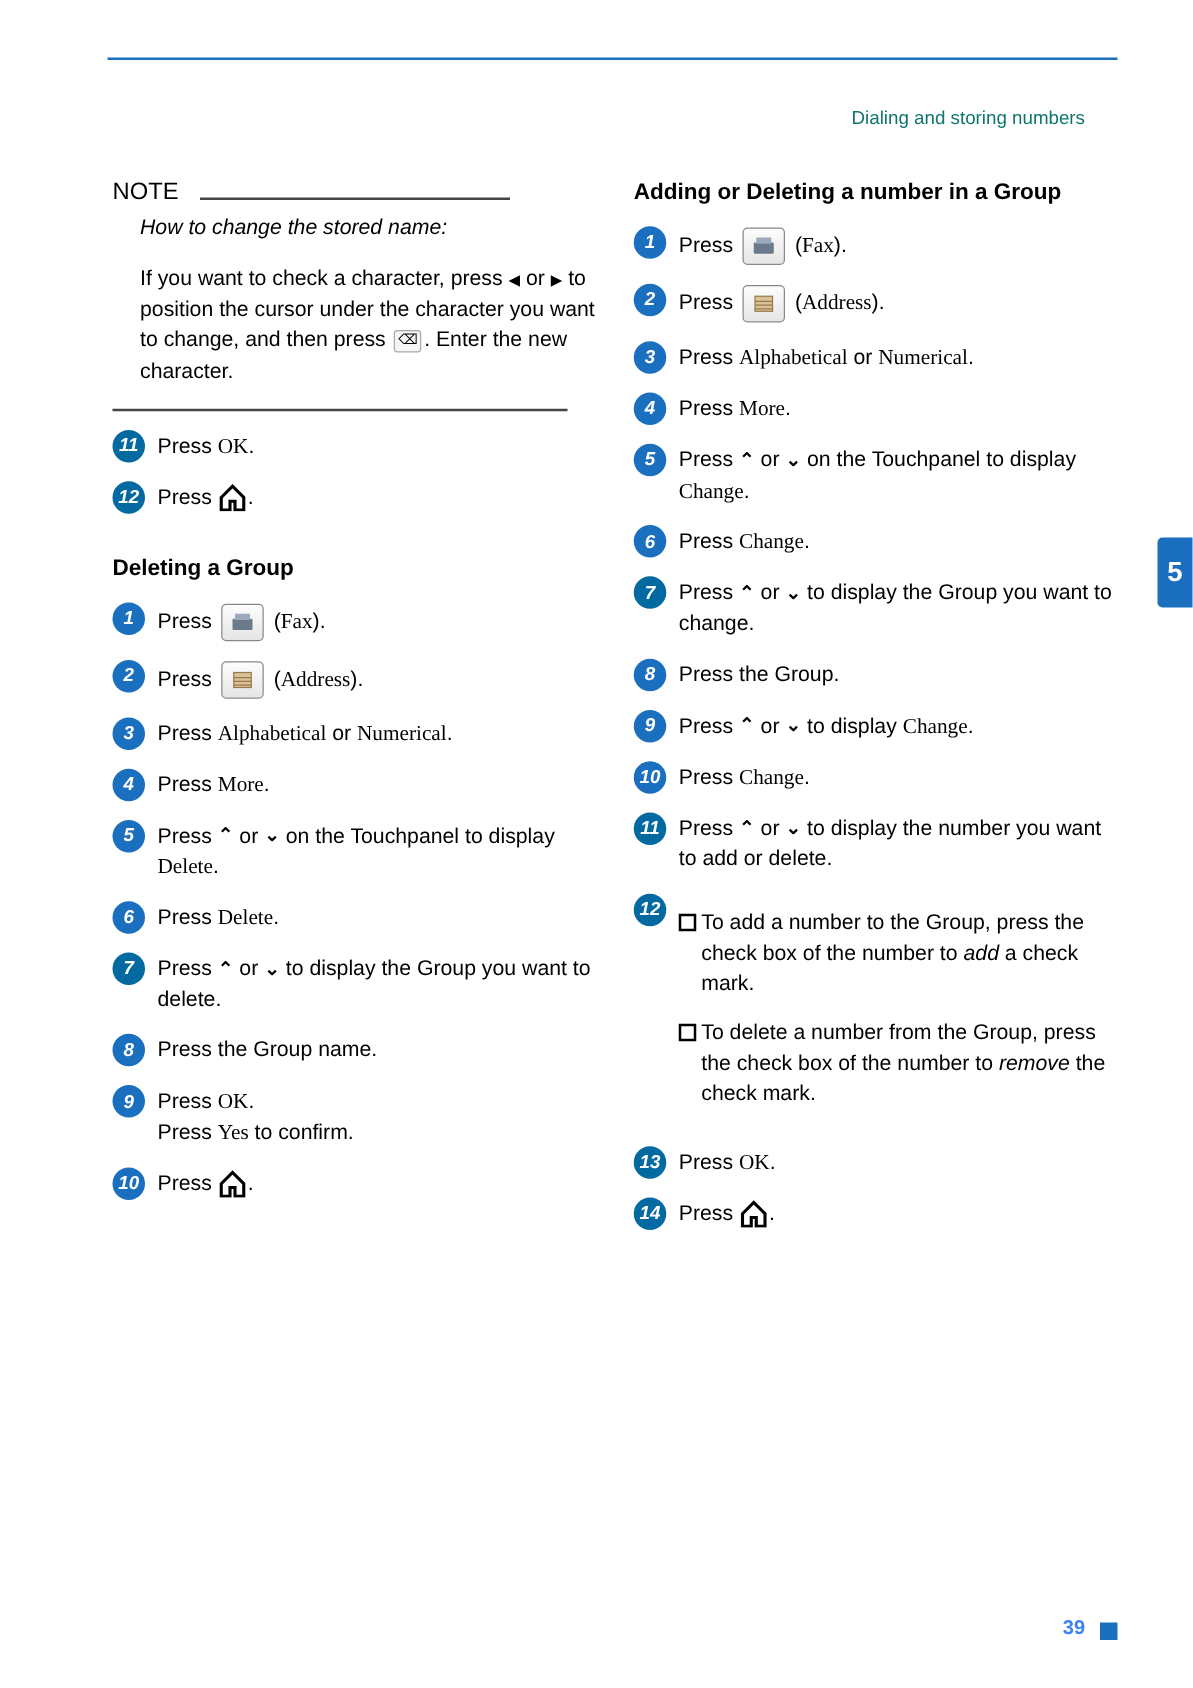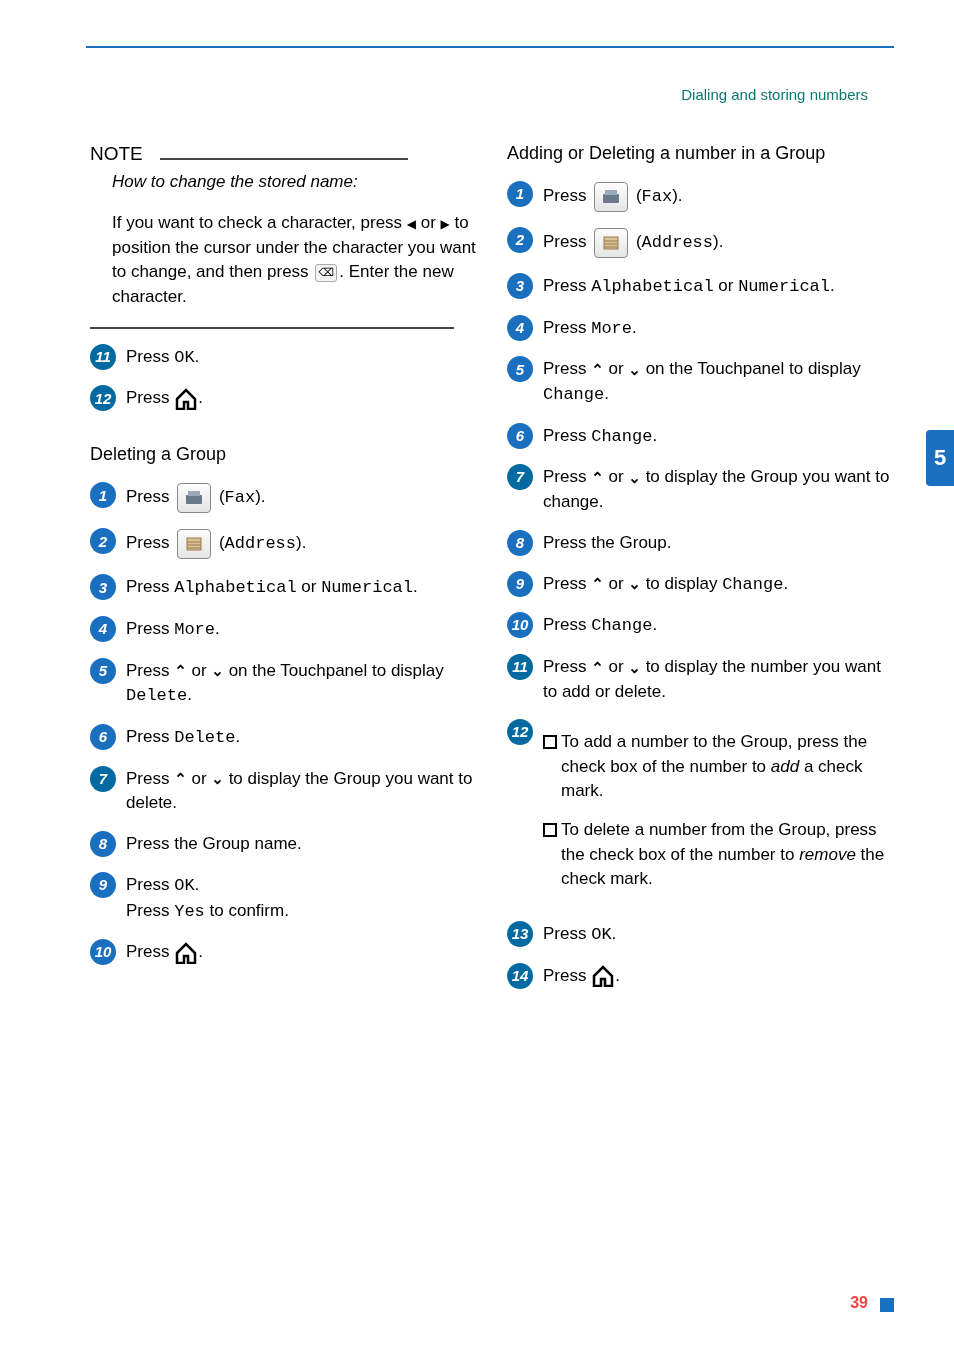--- a/index.html
+++ b/index.html
@@ -40,21 +40,21 @@
     align-items: center;
     justify-content: center;
     border-radius: 4px 0 0 4px;
   }
   .page-num {
     position: absolute;
     bottom: 38px;
     right: 86px;
     font-size: 16px;
     font-weight: bold;
-    color: #ef4444;
+    color: #3b82f6;
   }
   .page-mark {
     position: absolute;
     bottom: 38px;
     right: 60px;
     width: 14px;
     height: 14px;
     background: #1a6fbf;
   }
   .content {
@@ -74,40 +74,40 @@
   }
   .note-rule {
     border: none;
     border-top: 2px solid #444;
     margin: 0 0 10px 0;
   }
   .note-rule.short { width: 64%; margin-left: 70px; margin-top:-14px; }
   .note-rule.full { width: 94%; }
   .note-body { margin-left: 22px; }
   .italic { font-style: italic; }
-  .mono { font-family: Liberation Mono, monospace; text-align: center; }
+  .mono { font-family: Liberation Serif, serif; text-align: center; }
 
   .step { display: flex; align-items: flex-start; margin: 14px 0; gap: 10px; }
   .step-num {
     flex: 0 0 26px;
     width: 26px; height: 26px;
     border-radius: 50%;
     color: #fff;
     font-weight: bold;
     font-size: 15px;
     display: flex; align-items: center; justify-content: center;
     font-style: italic;
     margin-top: 1px;
   }
   .step-num.blue { background: #1a6fbf; }
   .step-num.gold { background: #0369a1; }
   .step-body { flex: 1; padding-top: 2px; }
 
   .subheading {
-    font-weight: normal;
+    font-weight: bold;
     font-size: 18px;
     margin: 30px 0 10px 0;
   }
   .subheading.top { margin-top: 0; }
 
   .icon-box {
     display: inline-flex;
     align-items: center; justify-content: center;
     width: 34px; height: 30px;
     border: 1px solid #888;

